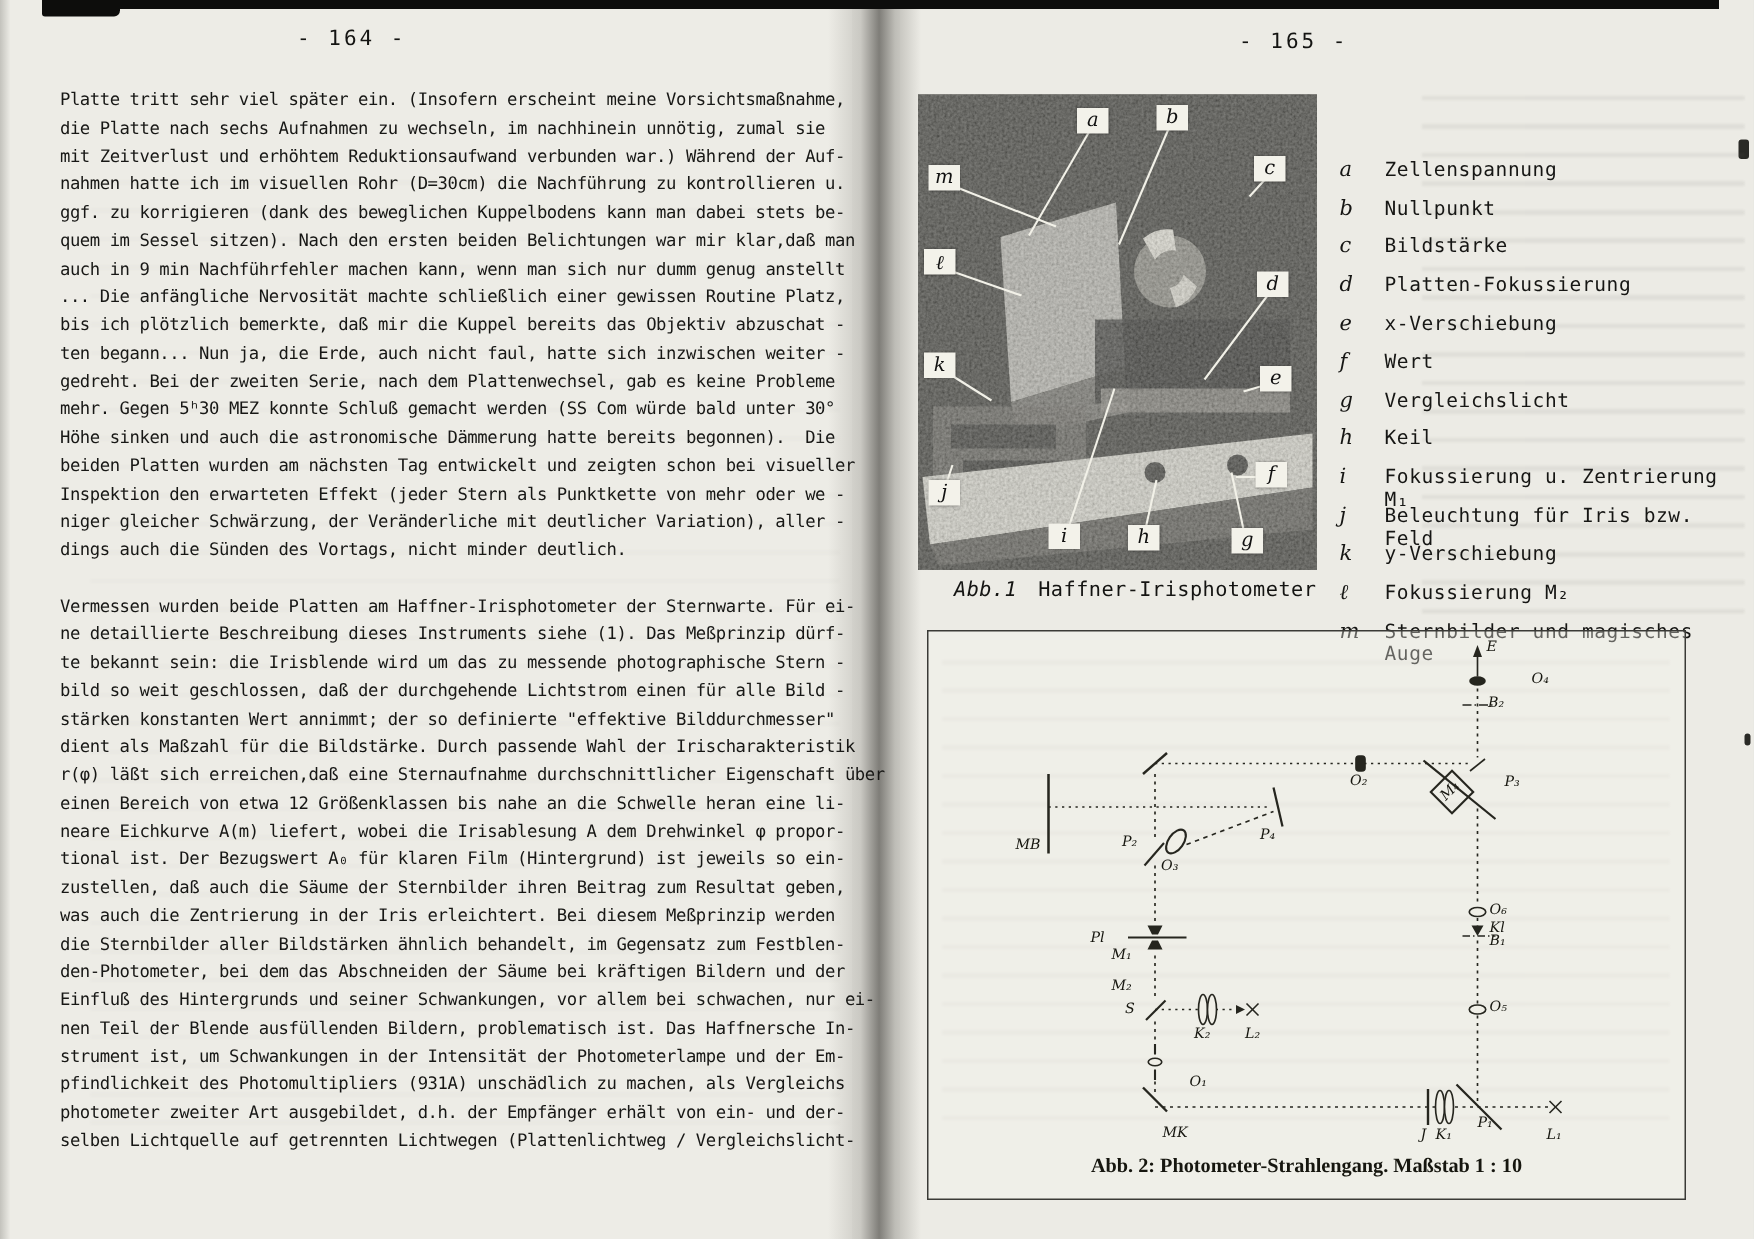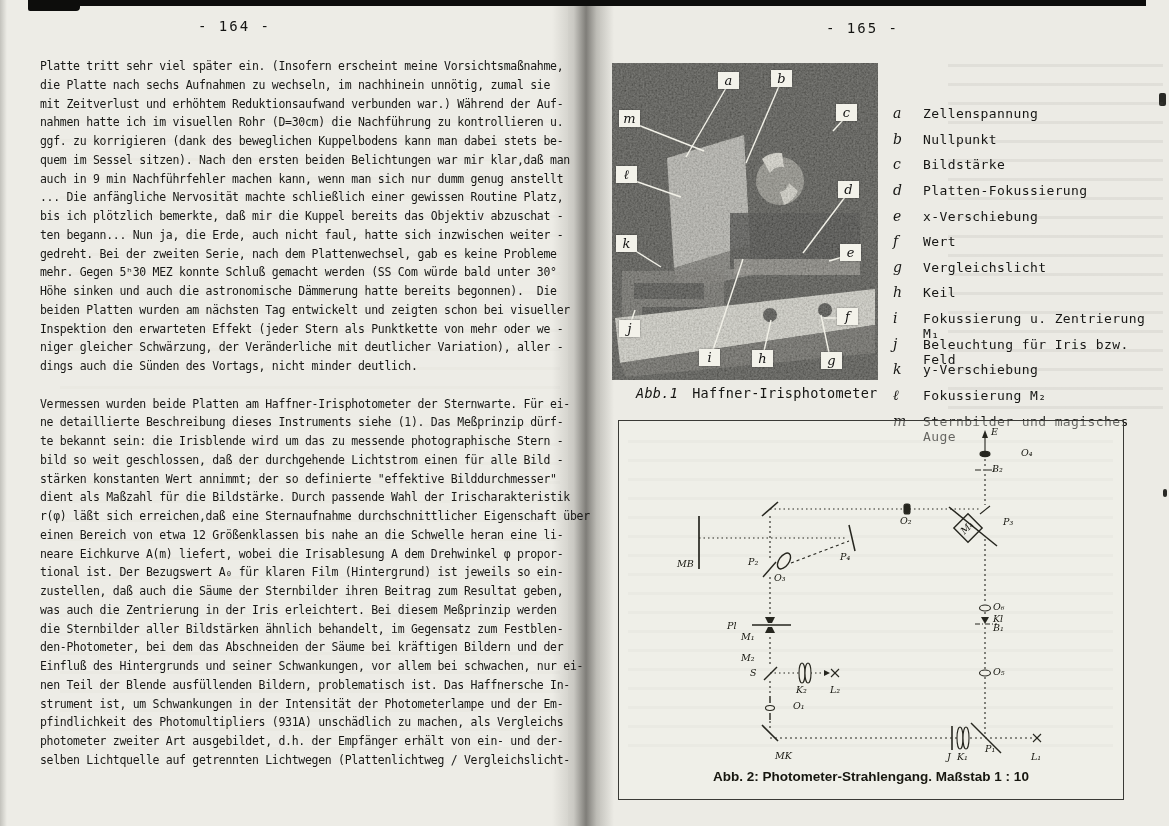--- a/index.html
+++ b/index.html
@@ -56,21 +56,21 @@
 
   
   .fig2{left:618px;top:420px;width:504px;height:378px;border:1.3px solid #3a3a36;background:rgba(246,245,239,.35);}
   .fig2 svg{position:absolute;left:0;top:0;}
   .fig2-label{
     position:absolute;font-family:"DejaVu Serif", serif;font-style:italic;
     font-size:9.5px;color:#16160f;white-space:nowrap;line-height:9px;
   }
   .fig2-caption{
     position:absolute;left:0;top:348px;width:100%;text-align:center;
-    font-family:Liberation Sans, sans-serif;font-weight:bold;font-size:13.5px;color:#16160f;
+    font-family:Liberation Serif, serif;font-weight:bold;font-size:13.5px;color:#16160f;
   }
 </style>
 </head>
 <body>
 
 <div class="abs page-left"></div>
 <div class="abs page-right"></div>
 <div class="abs gutter"></div>
 <div class="abs top-strip"></div>
 <div class="abs top-blob"></div>
@@ -328,21 +328,21 @@
     <span class="fig2-label" style="left: 58px; top: 138px;">MB</span>
     <span class="fig2-label" style="left: 221px; top: 131px;">P₄</span>
     <span class="fig2-label" style="left: 129px; top: 136px;">P₂</span>
     <span class="fig2-label" style="left: 155px; top: 152px;">O₃</span>
     <span class="fig2-label" style="left: 122px; top: 190px; margin-top: 42px;">M₂</span>
     <span class="fig2-label" style="left: 108px; top: 200px; text-align: right;">Pl</span>
     <span class="fig2-label" style="left: 122px; top: 211px;">M₁</span>
     <span class="fig2-label" style="left: 131px; top: 247px;">S</span>
     <span class="fig2-label" style="left: 177px; top: 264px;">K₂</span>
     <span class="fig2-label" style="left: 211px; top: 264px;">L₂</span>
-    <span class="fig2-label" style="left: 126px; top: 280px; padding-left: 48px;">O₁</span>
+    <span class="fig2-label" style="left: 126px; top: 296px; padding-left: 48px;">O₁</span>
     <span class="fig2-label" style="left: 156px; top: 330px;">MK</span>
     <span class="fig2-label" style="left: 328px; top: 331px;">J</span>
     <span class="fig2-label" style="left: 338px; top: 331px;">K₁</span>
     <span class="fig2-label" style="left: 366px; top: 323px;">P₁</span>
     <span class="fig2-label" style="left: 412px; top: 331px;">L₁</span>
     <span class="fig2-label" style="left: 374px; top: 181px;">O₆</span>
     <span class="fig2-label" style="left: 374px; top: 193px;">Kl</span>
     <span class="fig2-label" style="left: 374px; top: 202px;">B₁</span>
     <span class="fig2-label" style="left: 374px; top: 246px;">O₅</span>
   </div>

